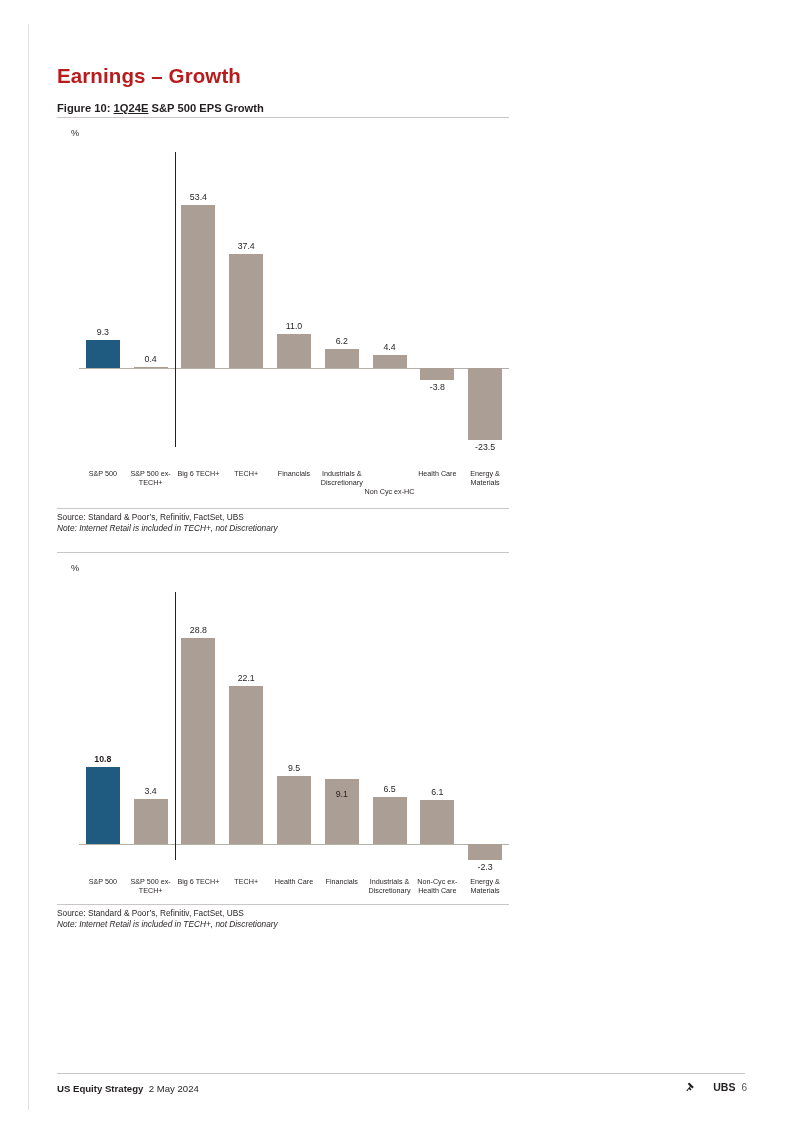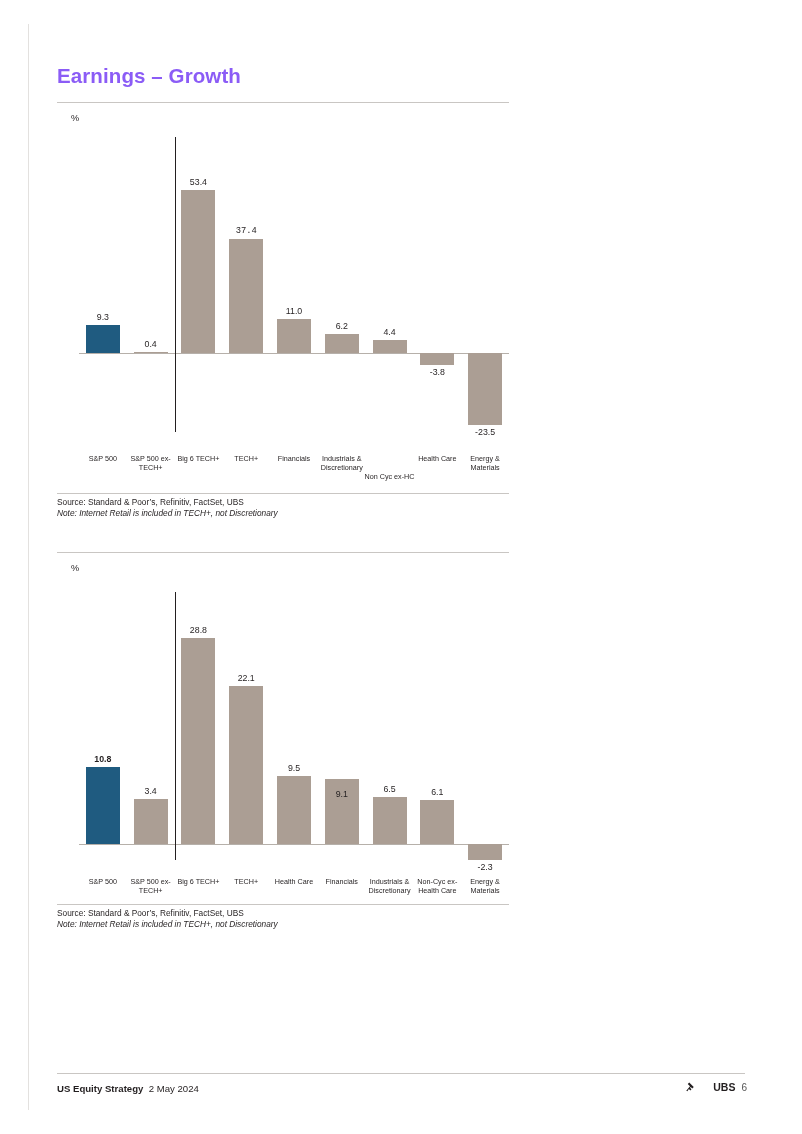--- a/index.html
+++ b/index.html
@@ -30,21 +30,21 @@
     height: 1086px;
     background: #e3e1df;
   }
   .page-title {
     position: absolute;
     left: 57px;
     top: 64px;
     font-size: 20.5px;
     font-weight: bold;
     letter-spacing: 0.1px;
-    color: #8b5cf6;
+    color: #b91c1c;
   }
 
   
   .figure { position: absolute; left: 57px; width: 452px; }
   .fig-title {
     font-size: 11.2px;
     font-weight: bold;
     color: #231f20;
     padding-bottom: 3px;
   }
@@ -136,36 +136,40 @@
 </head>
 <body>
 
 <div class="page">
 
   <div class="leftrule"></div>
 
   <div class="page-title">Earnings – Growth</div>
 
   <div class="figure" id="fig10" style="top:102px;">
+    <div class="fig-title">
+      <span>Figure 10:</span>
+      <span class="u">1Q24E</span><span> S&amp;P 500 EPS Growth</span>
+    </div>
     <div class="fig-rule"></div>
     <div class="chart-area" id="chart10" style="height:388px;">
         <div class="axis-pct" style="left: 14px; top: 8px;">%</div>
         <div class="zero-line" style="left: 22px; top: 248px; width: 430px;"></div>
         <div class="vline" style="left: 117.556px; top: 32px; height: 295px;"></div>
         <div class="bar navy" style="left: 28.8889px; width: 34px; height: 28.458px; top: 219.542px;"></div>
         <div class="bar-label" style="width: 67.7778px; left: 12px; top: 206.542px;">9.3</div>
         <div class="cat-label" style="width: 53.7778px; left: 19px; top: 350px;">S&amp;P 500</div>
         <div class="bar" style="left: 76.6667px; width: 34px; height: 1.224px; top: 246.776px;"></div>
         <div class="bar-label" style="width: 67.7778px; left: 59.7778px; top: 233.776px;">0.4</div>
         <div class="cat-label" style="width: 53.7778px; left: 66.7778px; top: 350px;">S&amp;P 500 ex-TECH+</div>
         <div class="bar" style="left: 124.444px; width: 34px; height: 163.404px; top: 84.596px;"></div>
         <div class="bar-label" style="width: 67.7778px; left: 107.556px; top: 71.596px;">53.4</div>
         <div class="cat-label" style="width: 53.7778px; left: 114.556px; top: 350px;">Big 6 TECH+</div>
         <div class="bar" style="left: 172.222px; width: 34px; height: 114.444px; top: 133.556px;"></div>
-        <div class="bar-label" style="width: 67.7778px; left: 155.333px; top: 120.556px; font-family: Liberation Mono, monospace;">37.4</div>
+        <div class="bar-label" style="width: 67.7778px; left: 155.333px; top: 120.556px;">37.4</div>
         <div class="cat-label" style="width: 53.7778px; left: 162.333px; top: 350px;">TECH+</div>
         <div class="bar" style="left: 220px; width: 34px; height: 33.66px; top: 214.34px;"></div>
         <div class="bar-label" style="width: 67.7778px; left: 203.111px; top: 201.34px;">11.0</div>
         <div class="cat-label" style="width: 53.7778px; left: 210.111px; top: 350px;">Financials</div>
         <div class="bar" style="left: 267.778px; width: 34px; height: 18.972px; top: 229.028px;"></div>
         <div class="bar-label" style="width: 67.7778px; left: 250.889px; top: 216.028px;">6.2</div>
         <div class="cat-label" style="width: 53.7778px; left: 257.889px; top: 350px;">Industrials &amp; Discretionary</div>
         <div class="bar" style="left: 315.556px; width: 34px; height: 13.464px; top: 234.536px;"></div>
         <div class="bar-label" style="width: 67.7778px; left: 298.667px; top: 221.536px;">4.4</div>
         <div class="cat-label" style="width: 53.7778px; left: 305.667px; top: 350px; margin-top: 18px;">Non Cyc ex-HC</div>

